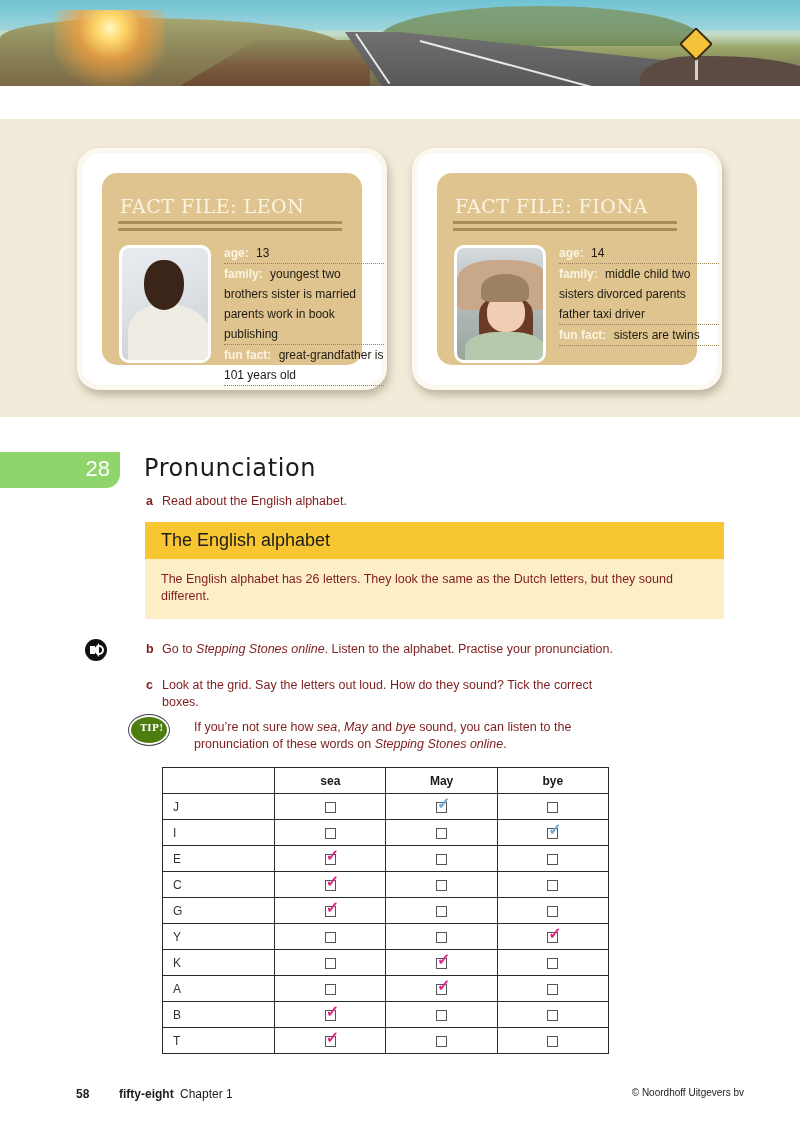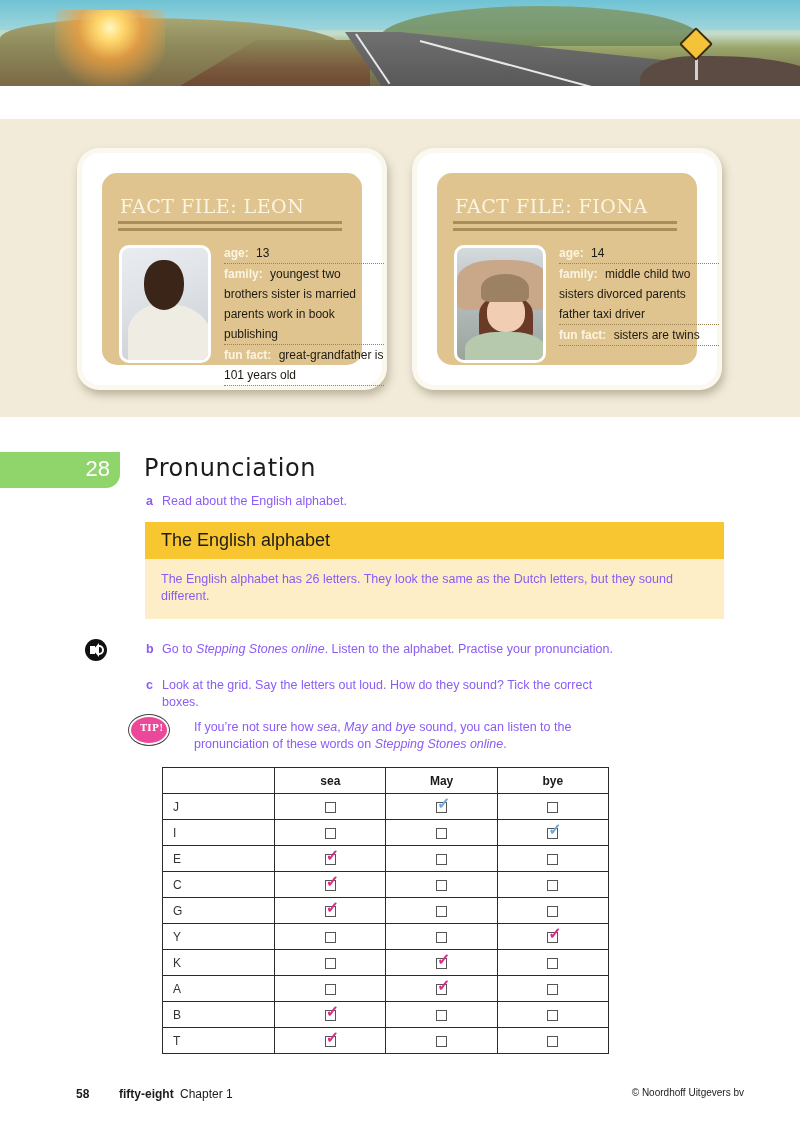--- a/index.html
+++ b/index.html
@@ -81,38 +81,38 @@
   
   .ex-tab {
     position: absolute; left: 0; top: 452px; width: 120px; height: 36px;
     background: #8fd56c; border-radius: 0 0 14px 0;
   }
   .ex-num { position: absolute; right: 10px; top: 4px; font-family: "Liberation Sans", sans-serif;
     font-size: 22px; color: #ffffff; }
   .ex-title { position: absolute; left: 144px; top: 454px; font-family: "DejaVu Sans", sans-serif;
     font-size: 24px; font-weight: normal; letter-spacing: 0.6px; color: #1b1b1b; }
 
-  .body-text { font-family: "Liberation Sans", sans-serif; font-size: 12.5px; color: #8b5cf6; }
+  .body-text { font-family: "Liberation Sans", sans-serif; font-size: 12.5px; color: #7f1d1d; }
   .item { position: absolute; left: 146px; }
   .item-letter { display: inline-block; width: 16px; font-weight: bold; }
   .item-text { display: inline-block; vertical-align: top; }
 
   .info-box { position: absolute; left: 145px; top: 522px; width: 579px; height: 97px; background: #fdeec8; padding-left: 36px; }
   .info-head { position: absolute; left: 0; top: 0; width: 579px; height: 37px; background: #f7c631; }
   .info-title { position: absolute; left: 16px; top: 8px; font-family: "Liberation Sans", sans-serif; font-size: 18px; color: #1c1c1c; }
   .info-text { position: absolute; left: 16px; top: 49px; width: 520px; line-height: 17px; }
 
   .audio-icon { position: absolute; left: 85px; top: 639px; width: 22px; height: 22px; border-radius: 50%; background: #111; }
   .audio-icon .spk { position: absolute; left: 5px; top: 7px; width: 5px; height: 8px; background: #fff; }
   .audio-icon .cone { position: absolute; left: 8px; top: 4px; width: 0; height: 0;
     border-top: 7px solid transparent; border-bottom: 7px solid transparent; border-right: 6px solid #fff; }
   .audio-icon .wave { position: absolute; left: 13px; top: 6px; width: 6px; height: 10px; border: 2px solid #fff; border-left: none; border-radius: 0 10px 10px 0; }
 
   .tip-badge { position: absolute; left: 131px; top: 717px; width: 26px; height: 26px; border-radius: 50%;
-    background: #ec4899; box-shadow: 0 0 0 2px #fff, 0 0 0 3px #444; padding-left: 36px; }
+    background: #4d7c0f; box-shadow: 0 0 0 2px #fff, 0 0 0 3px #444; padding-left: 36px; }
   .tip-label { position: absolute; left: 0; top: 6px; width: 42px; text-align: center; color: #fff;
     font-family: "DejaVu Serif", serif; font-weight: bold; font-size: 9px; letter-spacing: 0.5px; }
   .tip-text { position: absolute; left: 194px; top: 719px; width: 420px; line-height: 17px; }
   em { font-style: italic; }
 
   
   table.grid { position: absolute; left: 162px; top: 767px; width: 447px; border-collapse: collapse;
     font-family: "Liberation Sans", sans-serif; font-size: 12px; }
   table.grid th, table.grid td { border: 1.5px solid #2a2a2a; height: 26px; }
   table.grid th { font-weight: bold; text-align: center; width: 111px; }

